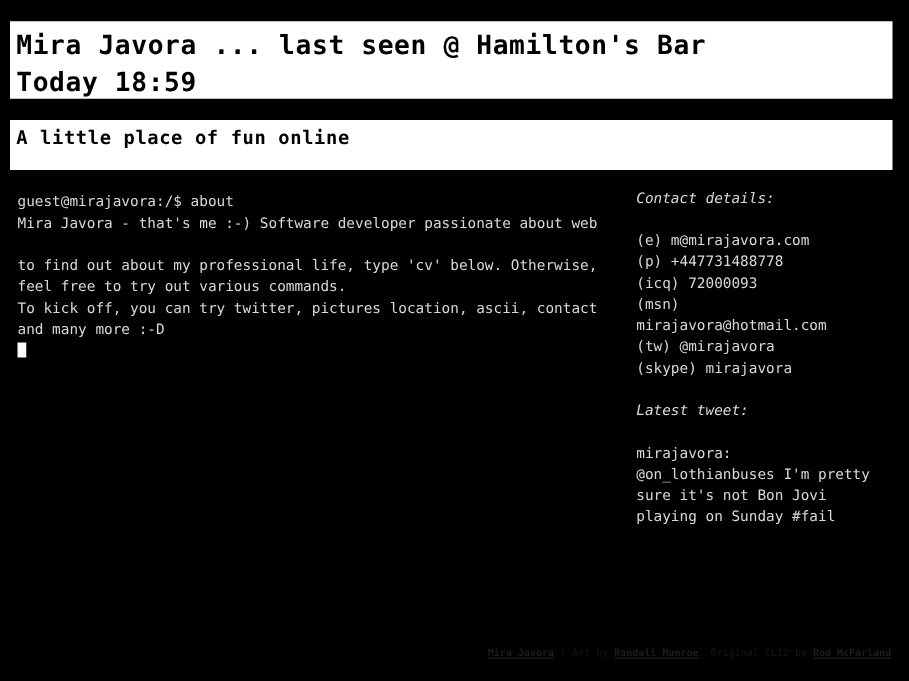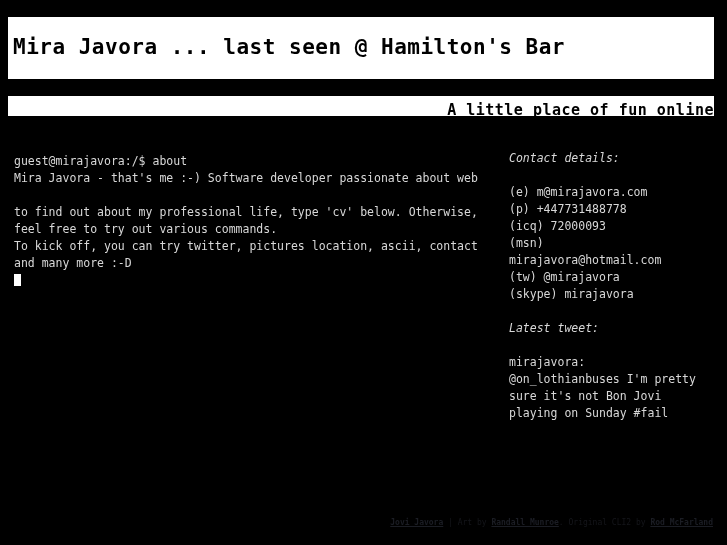--- a/index.html
+++ b/index.html
@@ -22,35 +22,34 @@
     position: absolute;
     left: 8px;
     width: 706px;
     background: #ffffff;
     color: #000000;
     box-sizing: border-box;
   }
   #title-bar {
     top: 17px;
     height: 62px;
-    padding: 15px 0 0 5px;
+    padding: 4px 0 0 5px;
   }
   #title-bar .title-line {
     font-family: "DejaVu Sans Mono", "Liberation Mono", monospace;
     font-size: 21px;
     font-weight: bold;
     line-height: 30px;
     letter-spacing: 0.5px;
     white-space: pre;
   }
   #subtitle-bar {
     top: 96px;
-    height: 20px;
+    height: 40px;
     padding: 1px 0 4px 5px;
-    text-align: right;
   }
   #subtitle-bar .subtitle-line {
     font-size: 15px;
     font-weight: bold;
     line-height: 26px;
     letter-spacing: 0.5px;
     white-space: pre;
   }
 
   
@@ -124,20 +123,21 @@
     text-decoration: underline;
     font-weight: bold;
     cursor: pointer;
   }
 </style>
 </head>
 <body>
 
 <div id="title-bar" class="header-bar">
   <div class="title-line">Mira Javora ... last seen @ Hamilton's Bar</div>
+  <div class="title-line">Today 18:59</div>
 </div>
 
 <div id="subtitle-bar" class="header-bar">
   <div class="subtitle-line">A little place of fun online</div>
 </div>
 
 <div id="content">
 
   <div id="terminal">
     <div class="term-line">guest@mirajavora:/$ about</div>
@@ -174,13 +174,13 @@
 <div id="social-bar">
 
   
 
   
 
   
 
 </div>
 
-<div id="credits"><a>Jovi Javora</a><span> | Art by </span><a>Randall Munroe</a><span>. Original CLI2 by </span><a>Rod McFarland</a></div>
+<div id="credits"><a>Mira Javora</a><span> | Art by </span><a>Randall Munroe</a><span>. Original CLI2 by </span><a>Rod McFarland</a></div>
 
 </body></html>

